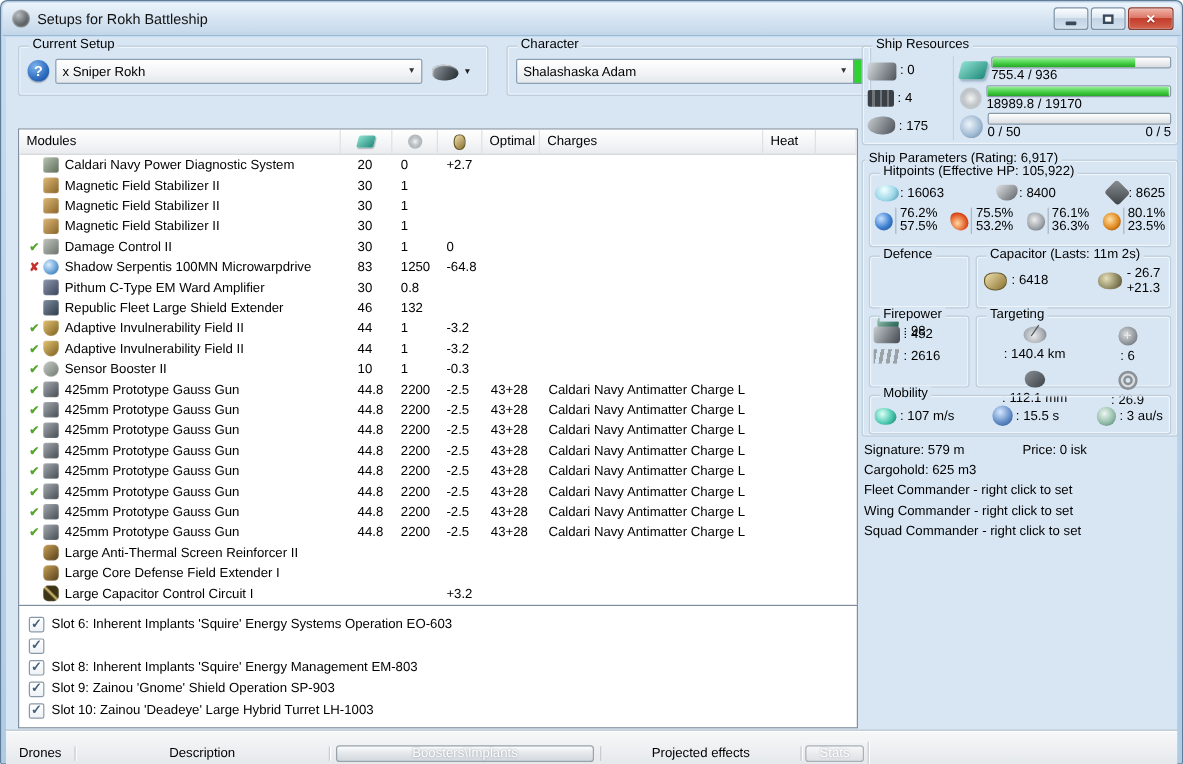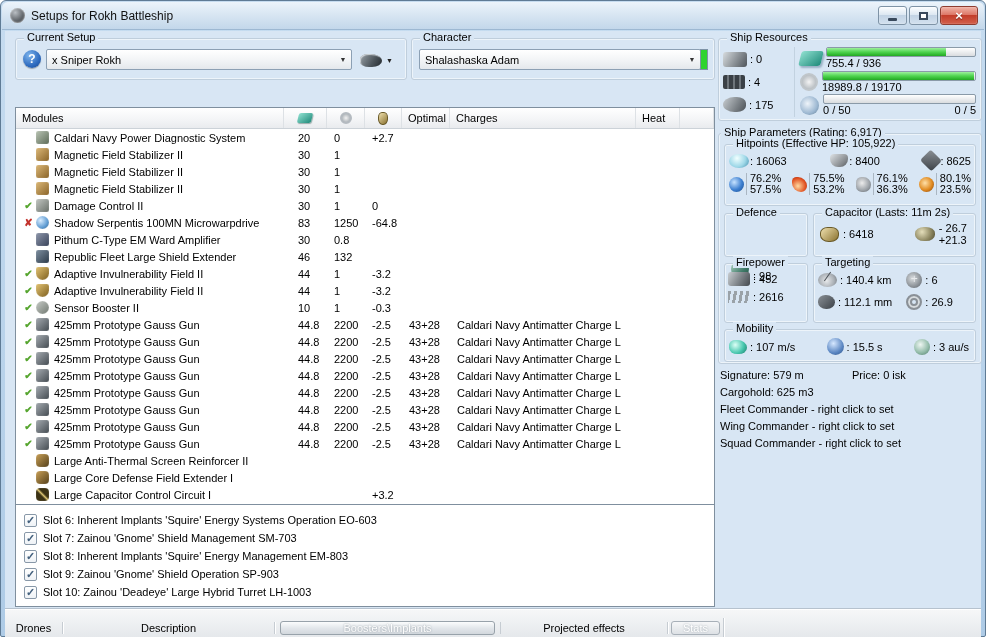--- a/index.html
+++ b/index.html
@@ -33,21 +33,21 @@
   .content { position: absolute; left: 4px; right: 4px; top: 30px; bottom: 4px;
     background: #d8e6f4; }
 
   
   .grp { position: absolute; border: 1px solid #bfcedc; border-radius: 3px;
     box-shadow: inset 0 0 0 1px rgba(255,255,255,.55); }
   .grp-label { position: absolute; top: -8px; left: 8px; background: #d8e6f4;
     padding: 0 3px; white-space: nowrap; }
 
   .grp-current { left: 10px; top: 7px; width: 392px; height: 42px; }
-  .grp-character { left: 406px; top: 7px; width: 304px; height: 42px; }
+  .grp-character { left: 417px; top: 7px; width: 304px; height: 42px; }
 
   .help-btn { position: absolute; left: 7px; top: 11px; width: 18px; height: 18px;
     border-radius: 50%; background: radial-gradient(circle at 35% 30%, #7db4ec, #2f6cc0 60%, #15448e);
     color: #fff; font-weight: bold; font-size: 12px; text-align: center; line-height: 18px;
     box-shadow: 0 1px 1px rgba(0,0,0,.3); }
   .combo { position: absolute; top: 10px; height: 21px; border: 1px solid #8ca0b4; border-radius: 2px;
     background: linear-gradient(#ffffff,#f2f4f6 55%,#e4e8ec); display: flex; align-items: center; }
   .combo-text { flex: 1; padding-left: 5px; white-space: nowrap; overflow: hidden; }
   .combo-arrow { width: 16px; text-align: center; font-size: 7px; color: #333; }
   .combo-setup { left: 30px; width: 306px; }
@@ -194,21 +194,21 @@
   .fire-grp { position: absolute; left: 5px; top: 129px; width: 84px; height: 60px; }
   .fire-inner { display: flex; flex-direction: column; gap: 5px; padding: 8px 0 0 3px; }
   .fire-cell { display: flex; align-items: center; gap: 3px; }
   .turret-small-icon { width: 22px; height: 14px; border-radius: 3px;
     background: linear-gradient(120deg,#c9ced2,#7c8287 55%,#43494e); }
   .volley-icon { width: 22px; height: 12px;
     background: repeating-linear-gradient(100deg,#9aa2a8 0 3px,transparent 3px 6px); }
 
   .targ-grp { position: absolute; left: 94px; top: 129px; right: 5px; height: 60px; }
   .targ-inner { display: grid; grid-template-columns: 57% 43%; row-gap: 6px; padding: 8px 2px 0 4px; }
-  .targ-cell { display: flex; align-items: center; gap: 3px; }
+  .targ-cell { display: flex; align-items: center; gap: 3px; flex-direction: column; }
   .radar-icon { width: 19px; height: 14px; border-radius: 50%;
     background: radial-gradient(circle at 45% 55%,#e8eaec,#a8aeb4 60%,#6a7076); position: relative; }
   .radar-icon::after { content: ""; position: absolute; left: 9px; top: -2px; width: 1px; height: 11px;
     background: #4a5056; transform: rotate(35deg); }
   .compass-icon { width: 16px; height: 16px; border-radius: 50%;
     background: radial-gradient(circle at 40% 40%,#d8dcde,#8c9298 60%,#555b61);
     position: relative; }
   .compass-icon::after { content: "+"; position: absolute; inset: 0; color: #e8eaec; font-size: 12px;
     line-height: 15px; text-align: center; }
   .scanres-icon { width: 17px; height: 14px; border-radius: 45% 55% 50% 50%;
@@ -604,21 +604,20 @@
         </div>
     </div>
 
     <div class="implants-panel">
         <div class="imp-row">
           <span class="imp-box">✓</span>
           <span>Slot 6: Inherent Implants 'Squire' Energy Systems Operation EO-603</span>
         </div>
         <div class="imp-row">
           <span class="imp-box">✓</span>
-          <span>Slot 7: Zainou 'Gnome' Shield Management SM-703</span>
         </div>
         <div class="imp-row">
           <span class="imp-box">✓</span>
           <span>Slot 8: Inherent Implants 'Squire' Energy Management EM-803</span>
         </div>
         <div class="imp-row">
           <span class="imp-box">✓</span>
           <span>Slot 9: Zainou 'Gnome' Shield Operation SP-903</span>
         </div>
         <div class="imp-row">

